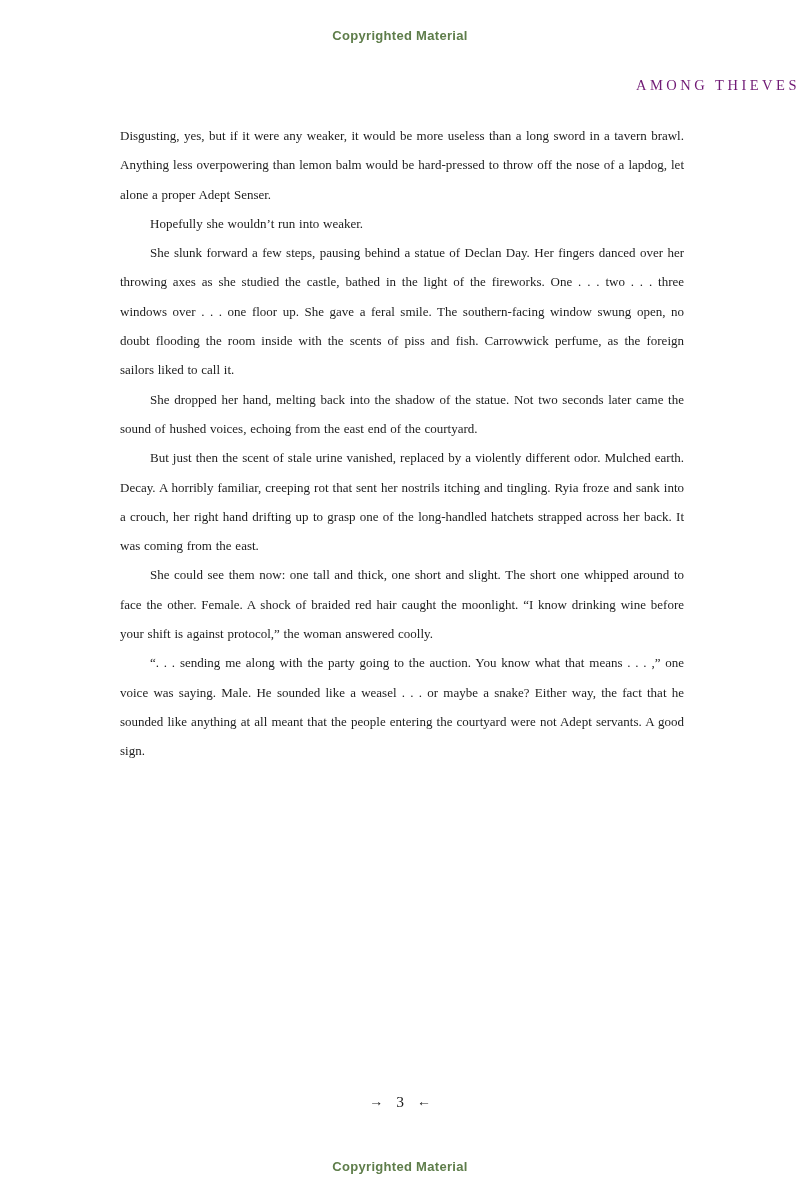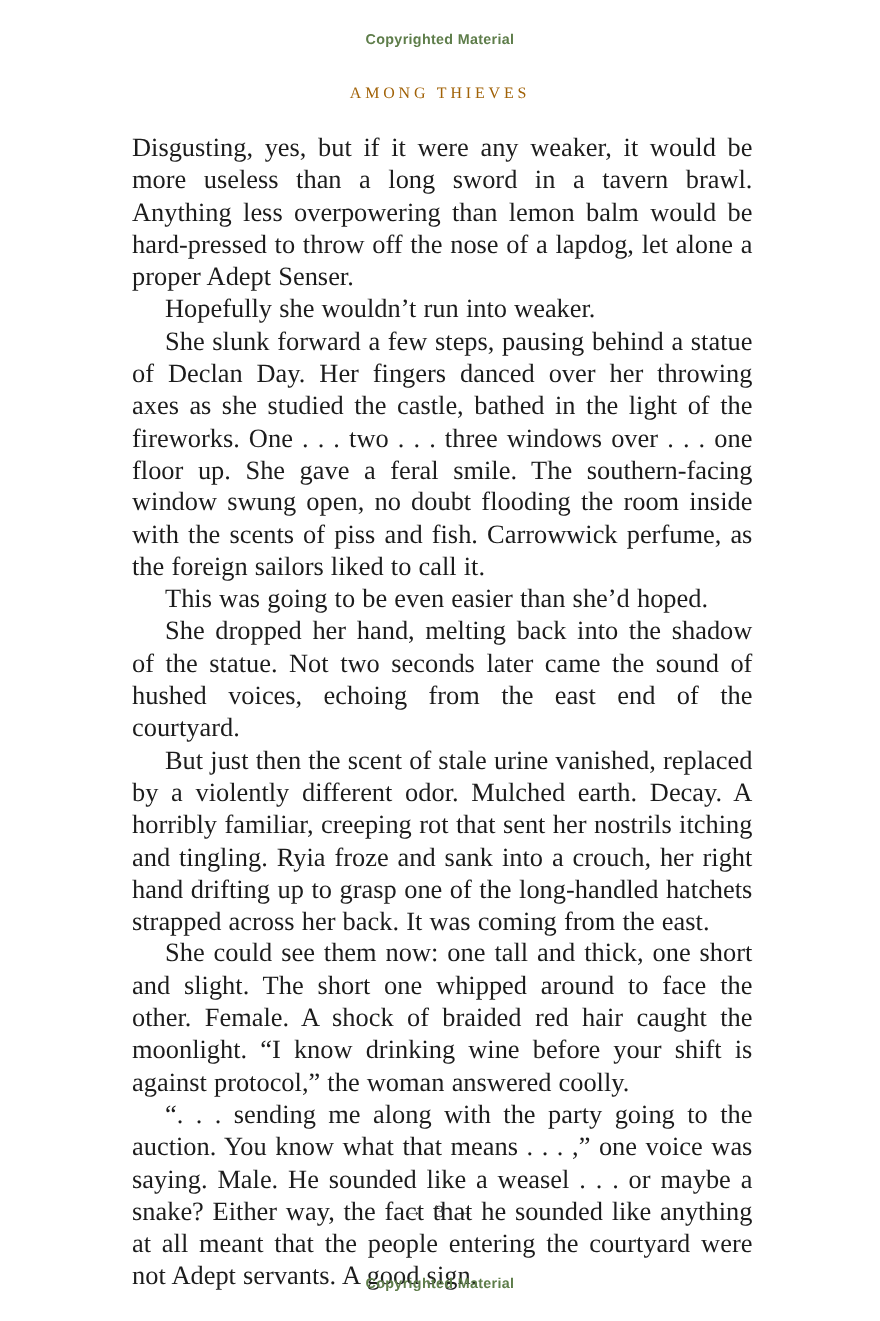--- a/index.html
+++ b/index.html
@@ -26,37 +26,37 @@
     letter-spacing: 0.3px;
     color: #5e7d4a;
   }
   .copyright-notice.top { top: 28px; }
   .copyright-notice.bottom { top: 1159px; }
   .running-head {
     position: absolute;
     top: 77px;
     left: 0;
     width: 100%;
-    text-align: center;
+    text-align: right;
     font-size: 14.5px;
     font-weight: 400;
     letter-spacing: 3.5px;
-    color: #a16207;
+    color: #701a75;
     text-transform: uppercase;
   }
   .text-block {
     position: absolute;
     top: 121px;
     left: 120px;
     width: 564px;
     color: #1c1c1c;
   }
   .text-block p.para {
     margin: 0;
-    font-size: 24px;
+    font-size: 13px;
     line-height: 29.3px;
     text-align: justify;
     text-indent: 30px;
     word-spacing: 0.5px;
   }
   .text-block p.para.no-indent {
     text-indent: 0;
   }
   .page-number-row {
     position: absolute;
@@ -84,21 +84,20 @@
 <div class="book-page">
 
   <div class="copyright-notice top">Copyrighted Material</div>
 
   <div class="running-head">AMONG THIEVES</div>
 
   <div class="text-block">
     <p class="para no-indent">Disgusting, yes, but if it were any weaker, it would be more useless than a long sword in a tavern brawl. Anything less overpowering than lemon balm would be hard-pressed to throw off the nose of a lapdog, let alone a proper Adept Senser.</p>
     <p class="para">Hopefully she wouldn’t run into weaker.</p>
     <p class="para">She slunk forward a few steps, pausing behind a statue of Declan Day. Her fingers danced over her throwing axes as she studied the castle, bathed in the light of the fireworks. One . . . two . . . three windows over . . . one floor up. She gave a feral smile. The southern-facing window swung open, no doubt flooding the room inside with the scents of piss and fish. Carrowwick perfume, as the foreign sailors liked to call it.</p>
-    <p class="para">This was going to be even easier than she’d hoped.</p>
     <p class="para">She dropped her hand, melting back into the shadow of the statue. Not two seconds later came the sound of hushed voices, echoing from the east end of the courtyard.</p>
     <p class="para">But just then the scent of stale urine vanished, replaced by a violently different odor. Mulched earth. Decay. A horribly familiar, creeping rot that sent her nostrils itching and tingling. Ryia froze and sank into a crouch, her right hand drifting up to grasp one of the long-handled hatchets strapped across her back. It was coming from the east.</p>
     <p class="para">She could see them now: one tall and thick, one short and slight. The short one whipped around to face the other. Female. A shock of braided red hair caught the moonlight. “I know drinking wine before your shift is against protocol,” the woman answered coolly.</p>
     <p class="para">“. . . sending me along with the party going to the auction. You know what that means . . . ,” one voice was saying. Male. He sounded like a weasel . . . or maybe a snake? Either way, the fact that he sounded like anything at all meant that the people entering the courtyard were not Adept servants. A good sign.</p>
   </div>
 
   <div class="page-number-row">
     <span class="arrow">→</span>
     <span class="page-num">3</span>
     <span class="arrow">←</span>

